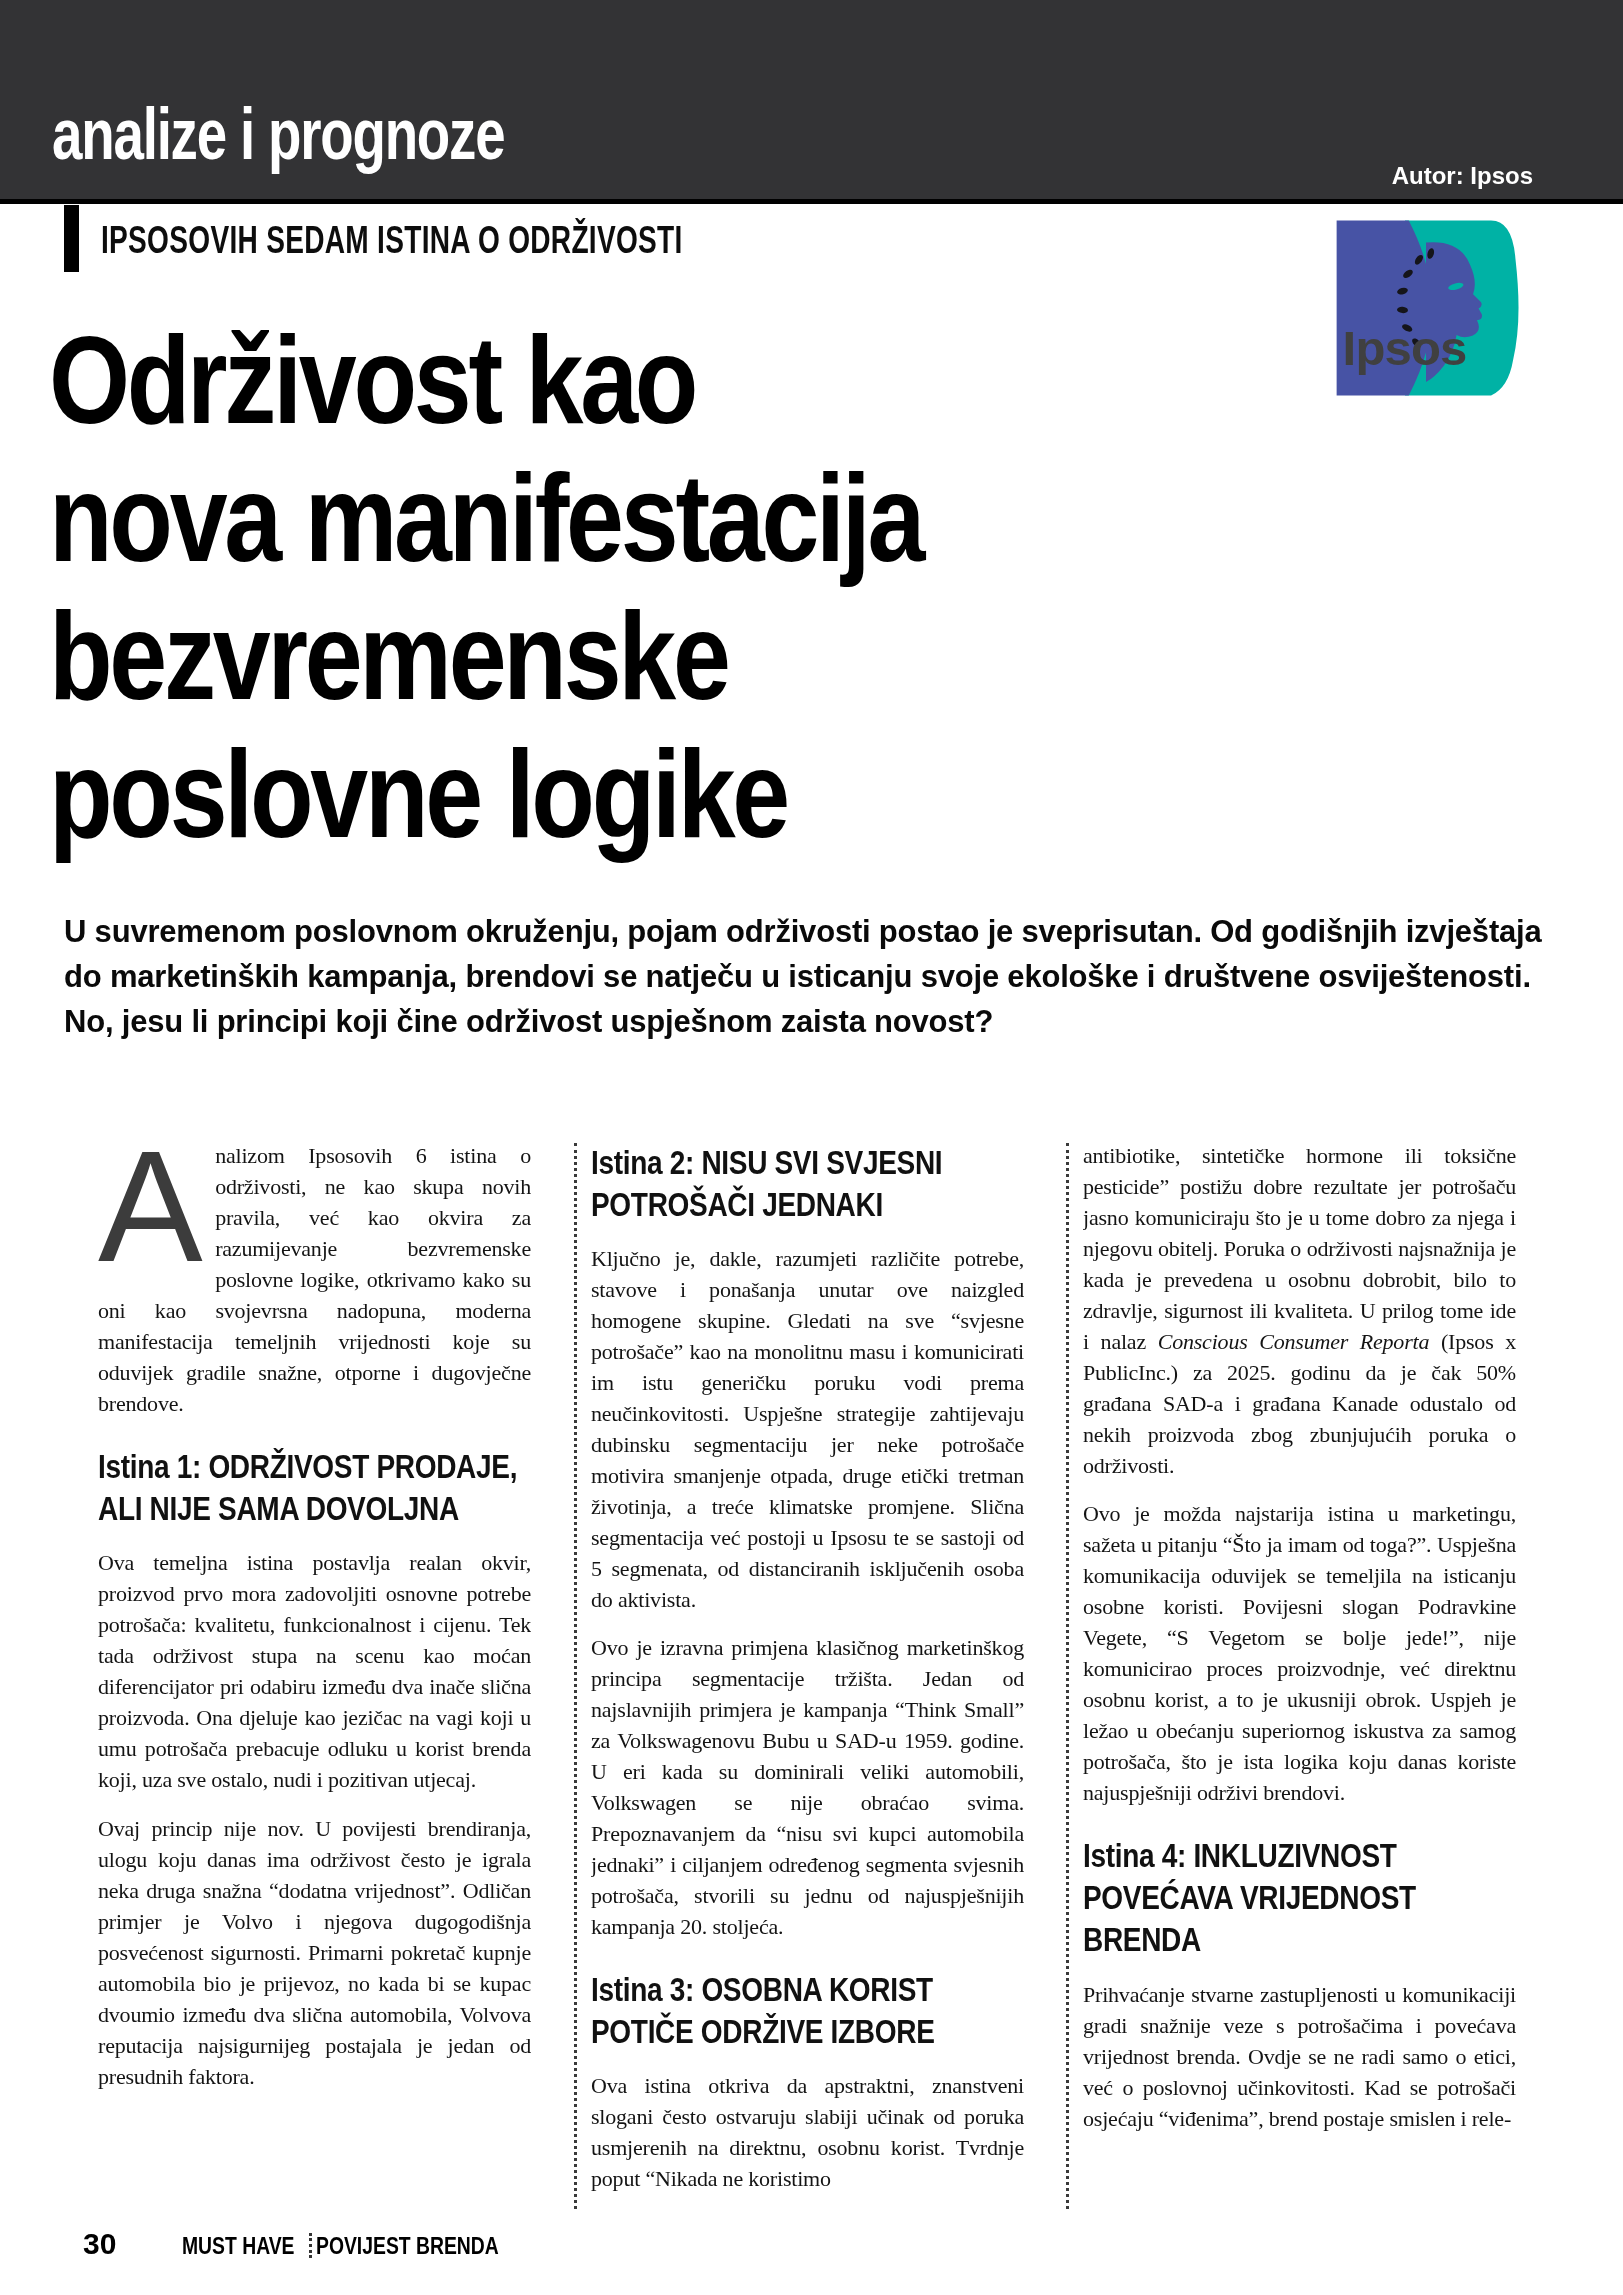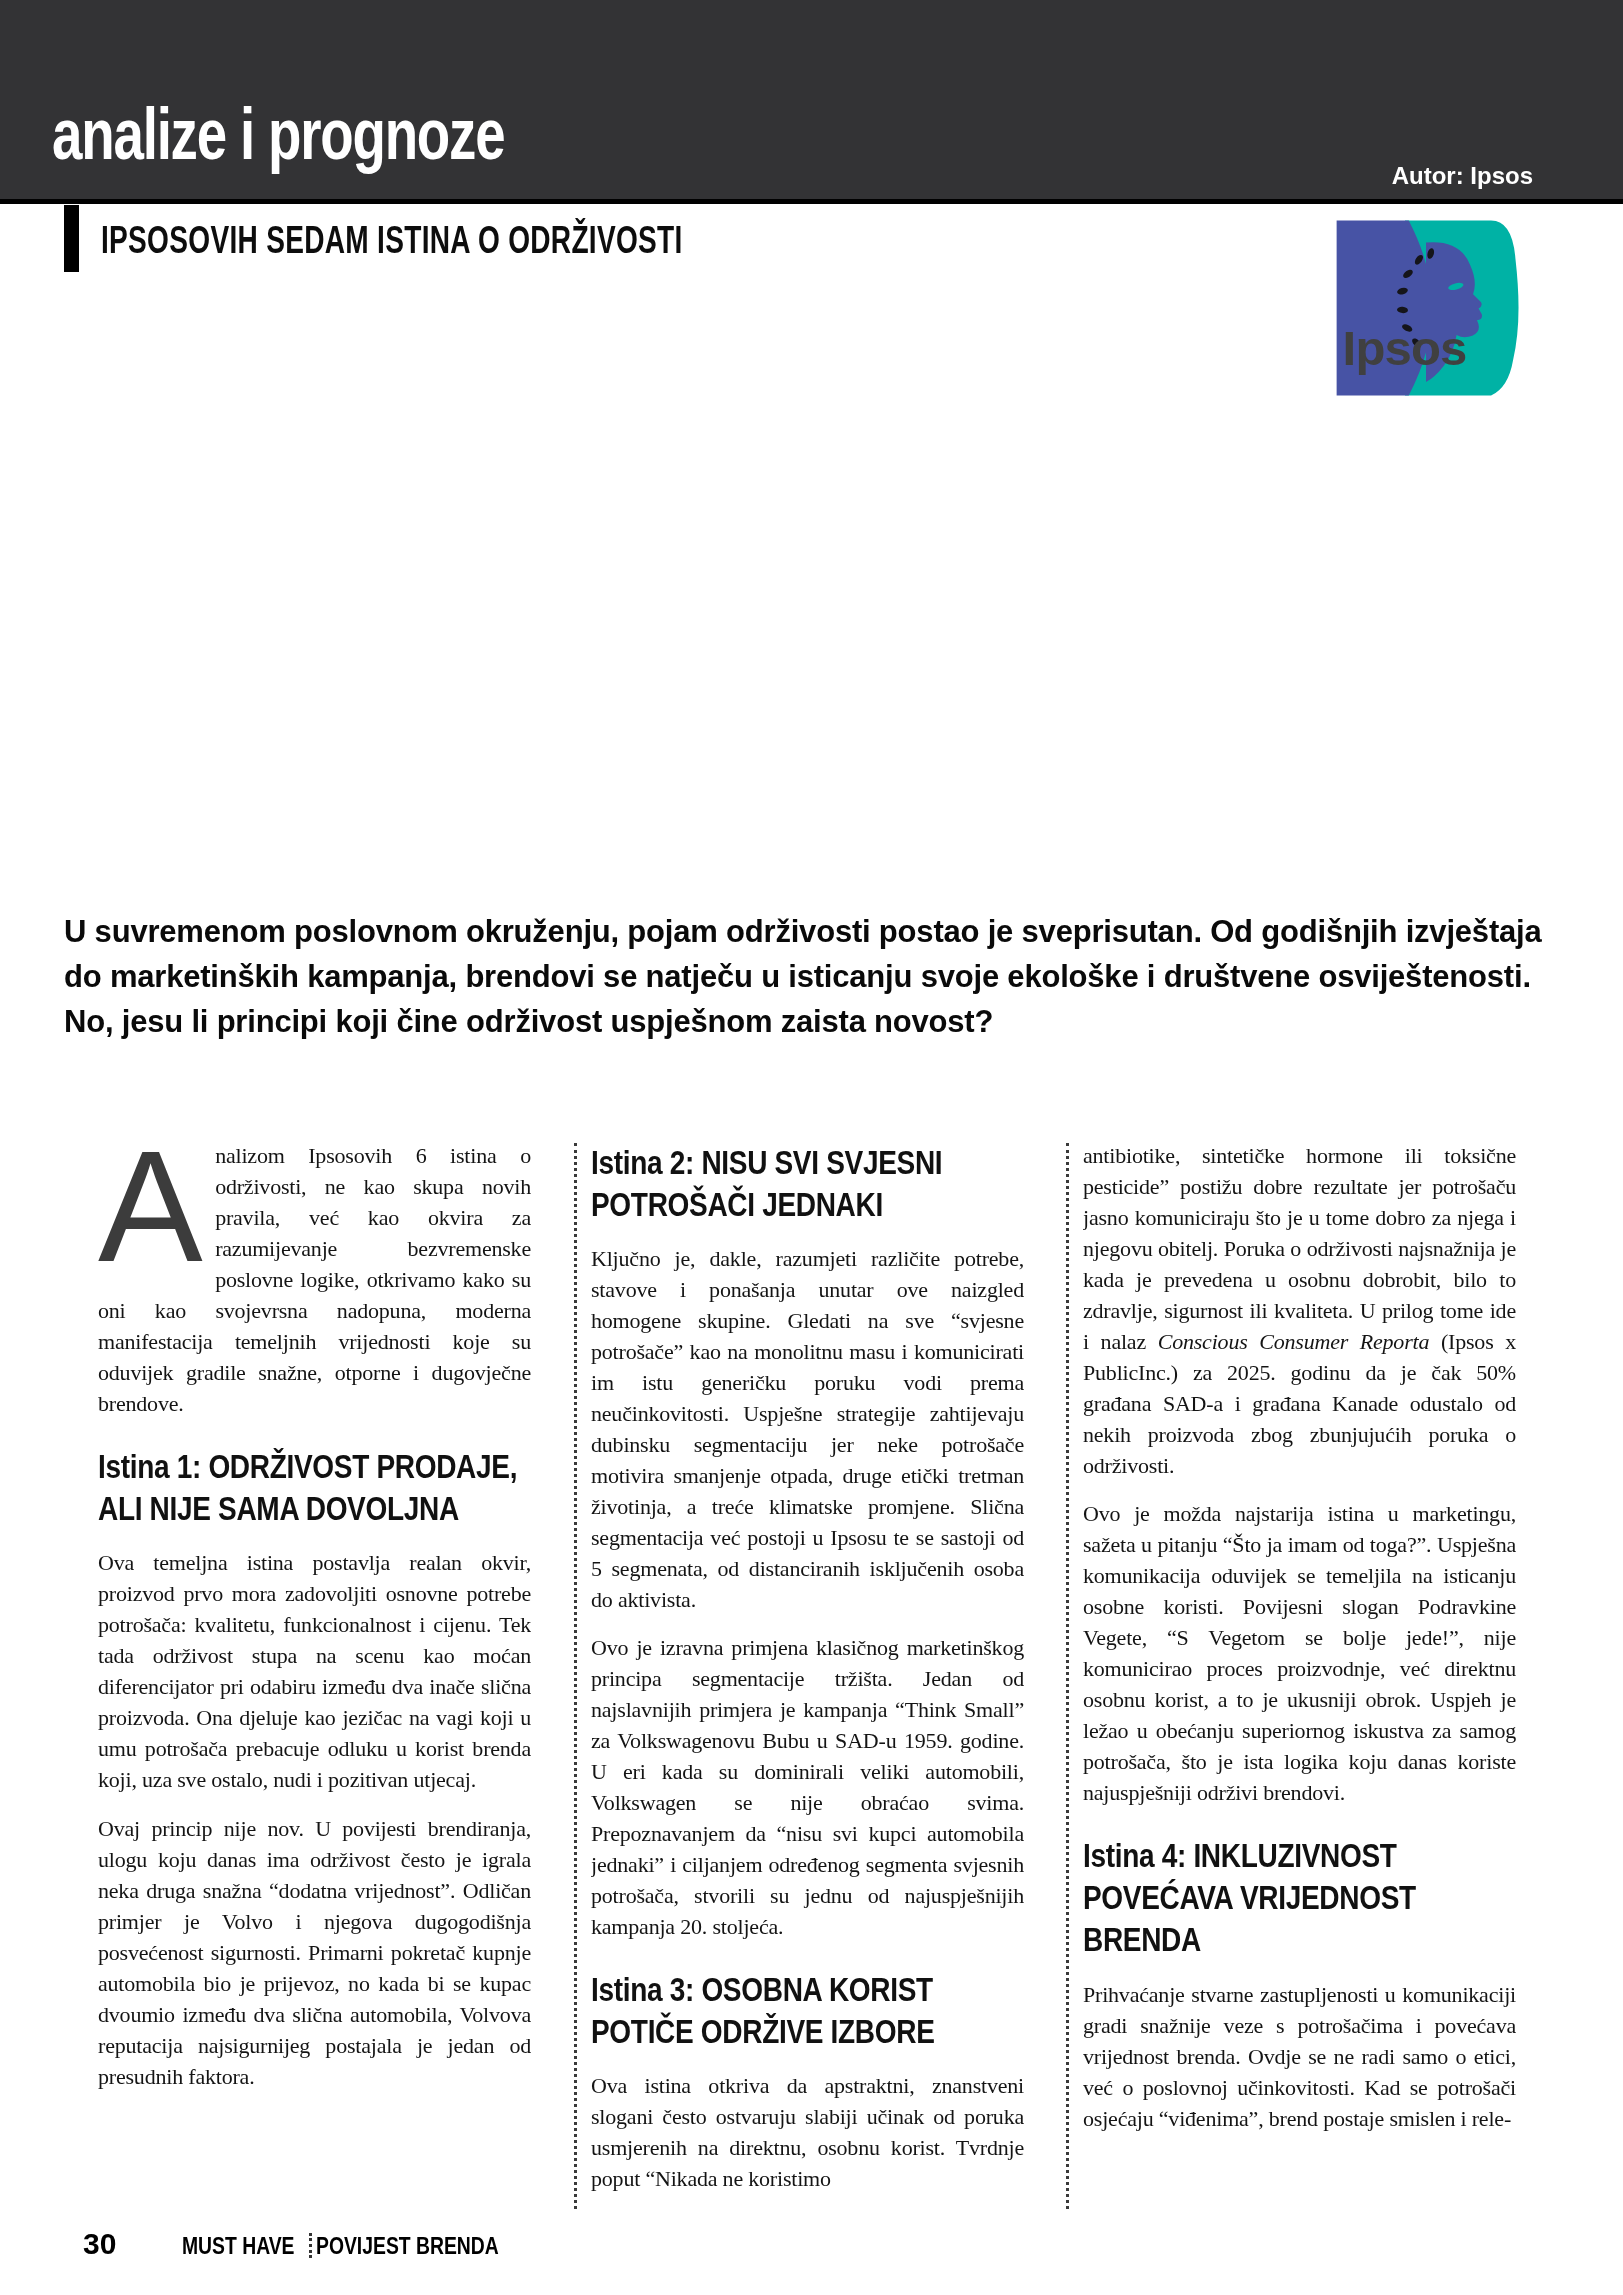--- a/index.html
+++ b/index.html
@@ -118,20 +118,26 @@
       <ellipse fill="#15151a" cx="99" cy="70" rx="4" ry="7" transform="rotate(55 99 70)"></ellipse>
       <ellipse fill="#15151a" cx="92" cy="92" rx="4" ry="7" transform="rotate(75 92 92)"></ellipse>
       <ellipse fill="#15151a" cx="92" cy="116" rx="4" ry="7" transform="rotate(95 92 116)"></ellipse>
       <ellipse fill="#15151a" cx="98" cy="139" rx="4" ry="7" transform="rotate(115 98 139)"></ellipse>
       <ellipse fill="#15151a" cx="110" cy="158" rx="4" ry="7" transform="rotate(135 110 158)"></ellipse>
       <ellipse fill="#15151a" cx="128" cy="44" rx="4" ry="7" transform="rotate(15 128 44)"></ellipse>
     </svg>
     <span class="logo-word">Ipsos</span>
   </div>
 
+  <h1 class="headline">
+    <div class="hl">Održivost kao</div>
+    <div class="hl">nova manifestacija</div>
+    <div class="hl">bezvremenske</div>
+    <div class="hl">poslovne logike</div>
+  </h1>
 
   <p class="lead">U suvremenom poslovnom okruženju, pojam održivosti postao je sveprisutan. Od godišnjih izvještaja do marketinških kampanja, brendovi se natječu u isticanju svoje ekološke i društvene osviještenosti. No, jesu li principi koji čine održivost uspješnom zaista novost?</p>
 
   <section class="col col1">
     <p class="body-p first">
       <span class="dropcap">A</span><span>nalizom Ipsosovih 6 istina o održivosti, ne kao skupa novih pravila, već kao okvira za razumijevanje bezvremenske poslovne logike, otkrivamo kako su oni kao svojevrsna nadopuna, moderna manifestacija temeljnih vrijednosti koje su oduvijek gradile snažne, otporne i dugovječne brendove.</span>
     </p>
     <h2 class="col-h">Istina 1: ODRŽIVOST PRODAJE, ALI NIJE SAMA DOVOLJNA</h2>
     <p class="body-p">Ova temeljna istina postavlja realan okvir, proizvod prvo mora zadovoljiti osnovne potrebe potrošača: kvalitetu, funkcionalnost i cijenu. Tek tada održivost stupa na scenu kao moćan diferencijator pri odabiru između dva inače slična proizvoda. Ona djeluje kao jezičac na vagi koji u umu potrošača prebacuje odluku u korist brenda koji, uza sve ostalo, nudi i pozitivan utjecaj.</p>
     <p class="body-p">Ovaj princip nije nov. U povijesti brendiranja, ulogu koju danas ima održivost često je igrala neka druga snažna “dodatna vrijednost”. Odličan primjer je Volvo i njegova dugogodišnja posvećenost sigurnosti. Primarni pokretač kupnje automobila bio je prijevoz, no kada bi se kupac dvoumio između dva slična automobila, Volvova reputacija najsigurnijeg postajala je jedan od presudnih faktora.</p>

